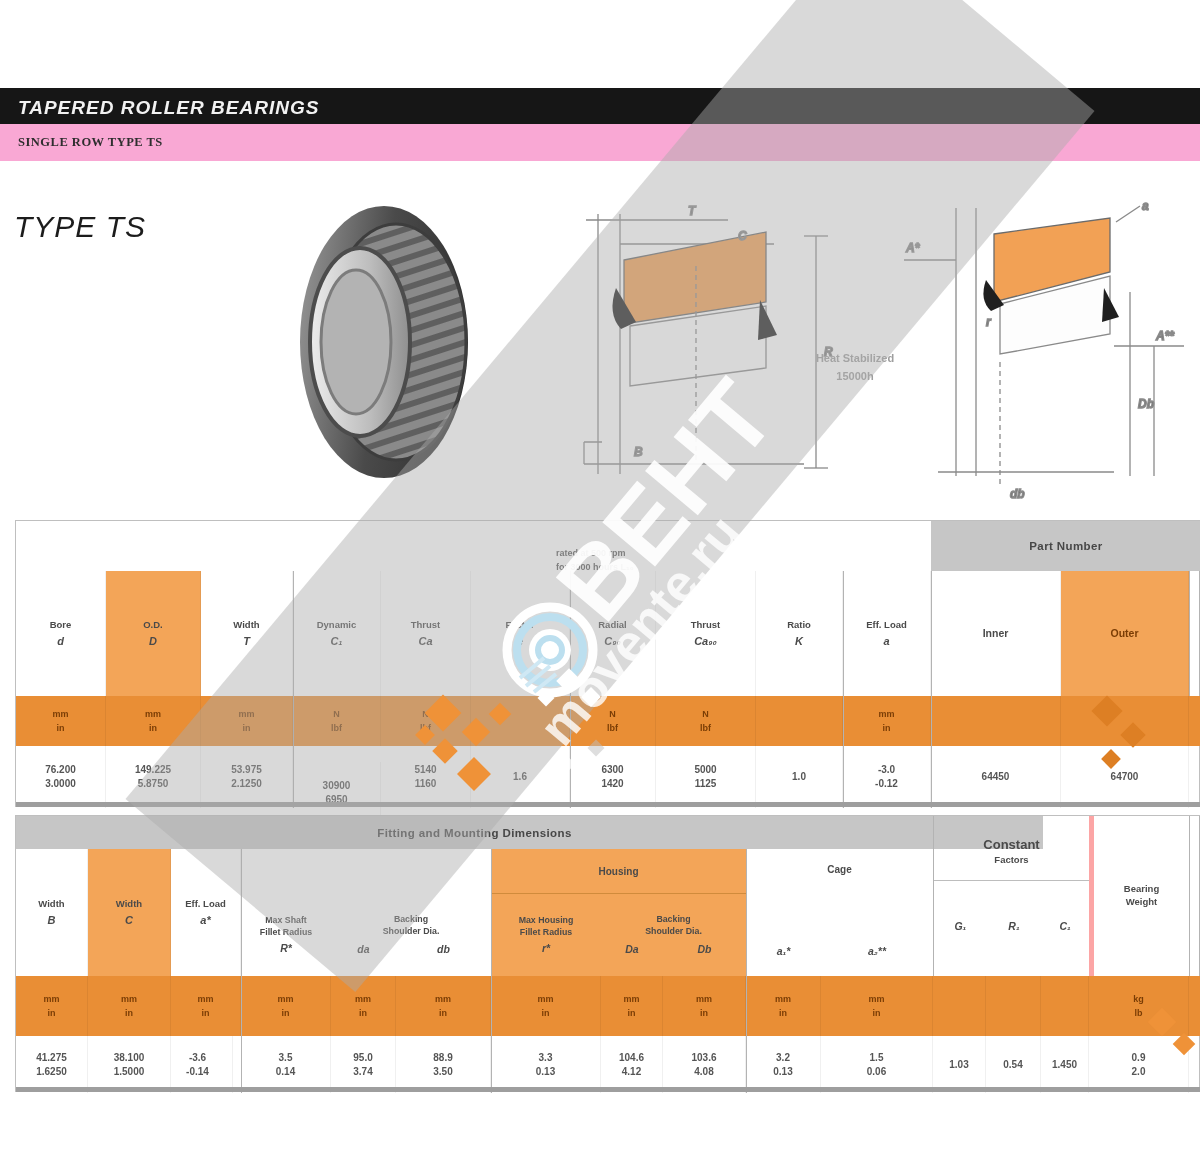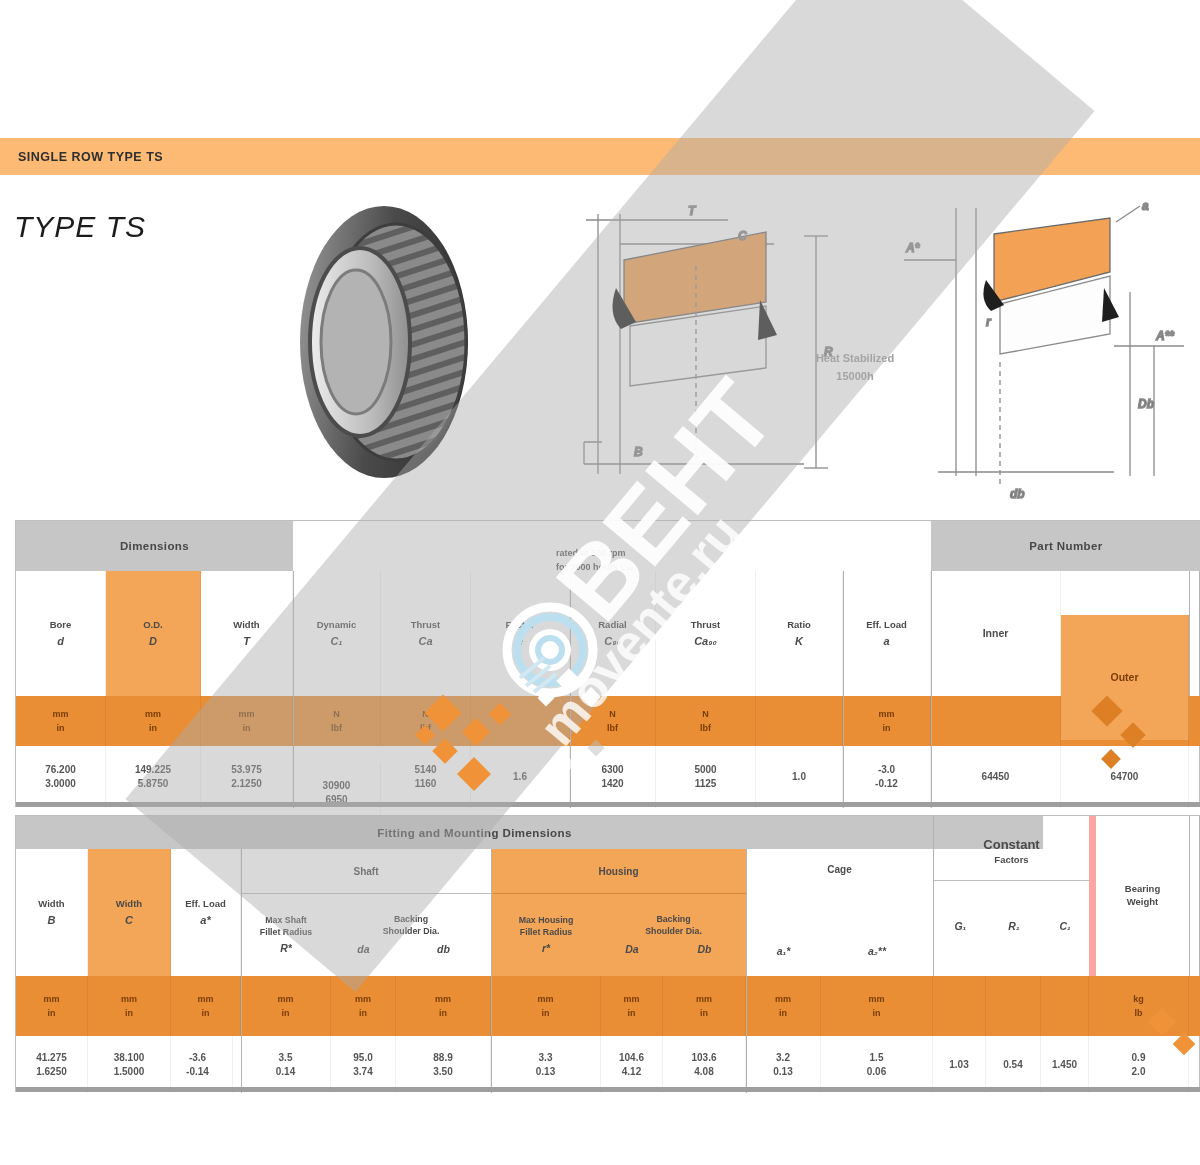--- a/index.html
+++ b/index.html
@@ -2,36 +2,36 @@
 <html><head>
 <meta charset="utf-8">
 <style>
   html,body{margin:0;padding:0;background:#fff;}
   #page{position:relative;width:1200px;height:1165px;overflow:hidden;background:#fff;
         font-family:"Liberation Sans",sans-serif;}
   .abs{position:absolute;}
   
   #blackbar{position:absolute;left:0;top:88px;width:1200px;height:40px;background:#161616;display:flex;align-items:center;}
   #blackbar .t{color:#f2f2f2;font-weight:bold;font-style:italic;font-size:19px;letter-spacing:1px;padding-left:18px;}
-  #graybar{position:absolute;left:0;top:138px;width:1200px;height:37px;background:#fdba74;display:flex;align-items:center;}
+  #graybar{position:absolute;left:0;top:124px;width:1200px;height:37px;background:#f9a8d4;display:flex;align-items:center;font-family:Liberation Serif, serif;}
   #graybar .t{color:#2e2e2e;font-weight:bold;font-size:12.5px;letter-spacing:.5px;padding-left:18px;}
   #typets{position:absolute;left:14px;top:210px;font-size:30px;font-weight:normal;font-style:italic;color:#1c1c1c;letter-spacing:1px;}
   
   .tbl{position:absolute;left:15px;width:1185px;border:1px solid #bfbfbf;box-sizing:border-box;background:#fff;}
   #t1{top:520px;height:287px;}
   #t2{top:815px;height:277px;}
   .gbar{position:absolute;background:#c6c6c6;display:flex;align-items:center;justify-content:center;
         font-weight:bold;font-size:11.5px;color:#474747;letter-spacing:.4px;}
   .cell{position:absolute;display:flex;flex-direction:column;align-items:center;justify-content:center;
         text-align:center;box-sizing:border-box;border-right:1px solid rgba(0,0,0,0.06);}
   .hdr{font-size:9.5px;font-weight:bold;color:#4a4a4a;line-height:1.3;}
   .hdr .sym{font-style:italic;font-size:11px;margin-top:3px;font-weight:bold;}
   .oc{background:#F3A558;}
   .part{font-size:10.5px;}
-  .part.oc{color:#7A3D05;margin-top:44px;}
+  .part.oc{color:#7A3D05;}
   .unit{font-size:9px;font-weight:bold;color:#7A3D05;line-height:1.6;}
   .val{font-size:10px;font-weight:bold;color:#555;line-height:1.4;}
   .band{position:absolute;left:0;width:1185px;background:#E98E35;}
   .vline{position:absolute;width:1px;background:#b3b3b3;}
   .thickb{position:absolute;left:0;width:1185px;height:5px;background:#9e9e9e;}
   .grp-title{position:absolute;display:flex;align-items:center;justify-content:center;
         font-size:10px;font-weight:bold;color:#4a4a4a;box-sizing:border-box;}
   .sub3{position:absolute;display:flex;flex-direction:column;align-items:center;justify-content:center;
         font-size:8.8px;font-weight:bold;color:#4a4a4a;line-height:1.35;text-align:center;box-sizing:border-box;}
   .sub3 .sym{font-style:italic;font-size:10.5px;margin-top:2px;}
@@ -48,20 +48,23 @@
   .sq{position:absolute;transform:rotate(45deg);}
   .note{position:absolute;left:796px;top:350px;width:118px;text-align:center;
         font-size:11px;font-weight:bold;color:#9e9e9e;line-height:1.6;}
   svg text{font-family:"Liberation Sans",sans-serif;font-size:12px;font-weight:bold;font-style:italic;fill:#6a6a6a;}
 </style>
 </head>
 <body>
 
 <div id="page">
 
+  <div id="blackbar">
+    <div class="t">TAPERED ROLLER BEARINGS</div>
+  </div>
   <div id="graybar">
     <div class="t">SINGLE ROW  TYPE TS</div>
   </div>
   <div id="typets">TYPE TS</div>
 
   <svg class="abs" id="photo" style="left:298px;top:202px;" width="175" height="280" viewBox="0 0 175 280">
     <defs>
       <linearGradient id="g1" x1="0" y1="0" x2="1" y2="0.2">
         <stop offset="0" stop-color="#9a9a9a"></stop>
           <stop offset="0.55" stop-color="#4a4a4a"></stop>
@@ -125,21 +128,20 @@
     <text x="112" y="302">db</text>
     <text x="240" y="212">Db</text>
   </svg>
 
   <div class="note">
     <div>Heat Stabilized</div>
     <div>15000h</div>
   </div>
 
   <div class="tbl" id="t1">
-    <div class="gbar" style="left:0;top:0;width:277px;height:50px">Dimensions</div>
     <div class="gbar" style="left:915px;top:0;width:270px;height:50px">Part Number</div>
     <div class="ratlab" style="left:540px;top:26px;width:170px">
       <div>rated at 500 rpm</div>
       <div>for 3000 hours L₁₀</div>
     </div>
     <div class="band" style="top:175px;height:50px"></div>
     <div id="t1-cols">
         <div class="cell hdr" style="left: 0px; top: 50px; width: 90px; height: 125px;">
           <div>Bore</div>
           <div class="sym">d</div>
@@ -284,21 +286,20 @@
     </div>
     <div class="cell hdr oc" style="left:72px;top:33px;width:83px;height:127px">
       <div>Width</div>
         <div class="sym">C</div>
     </div>
     <div class="cell hdr" style="left:155px;top:33px;width:70px;height:127px">
       <div>Eff. Load</div>
         <div class="sym">a*</div>
     </div>
 
-    <div class="grp-title" style="left:225px;top:33px;width:250px;height:45px;border-bottom:1px solid #bdbdbd">Shaft</div>
     <div class="sub3" style="left:225px;top:78px;width:90px;height:82px">
       <div>Max Shaft</div>
         <div>Fillet Radius</div>
       <div class="sym">R*</div>
     </div>
     <div class="sub3" style="left:315px;top:78px;width:160px;height:82px">
       <div>Backing</div>
         <div>Shoulder Dia.</div>
       <div class="symrow">
           <span style="width:65px">da</span>
@@ -333,21 +334,21 @@
       <div style="font-size:13px">Constant</div>
       <div style="font-size:9.5px">Factors</div>
       <div style="width:100%;height:1px;background:#bdbdbd;margin-top:14px"></div>
       <div class="symrow" style="margin-top:38px">
         <span style="width:53px">G₁</span>
         <span style="width:55px">R₁</span>
         <span style="width:48px">C₁</span>
       </div>
     </div>
 
-    <div class="sub3" style="left:1073px;top:0;width:100px;height:160px;justify-content:center;border-left:7px solid #fca5a5">
+    <div class="sub3" style="left:1073px;top:0;width:100px;height:160px;justify-content:center;border-left:5px solid #fca5a5">
       <div style="font-size:9.5px">Bearing</div>
       <div style="font-size:9.5px">Weight</div>
     </div>
 
     <div class="band" style="top:160px;height:60px"></div>
     <div id="t2-cols">
         <div class="cell unit" style="left: 0px; top: 160px; width: 72px; height: 60px;">
           <div>mm</div>
           <div>in</div>
         </div>

